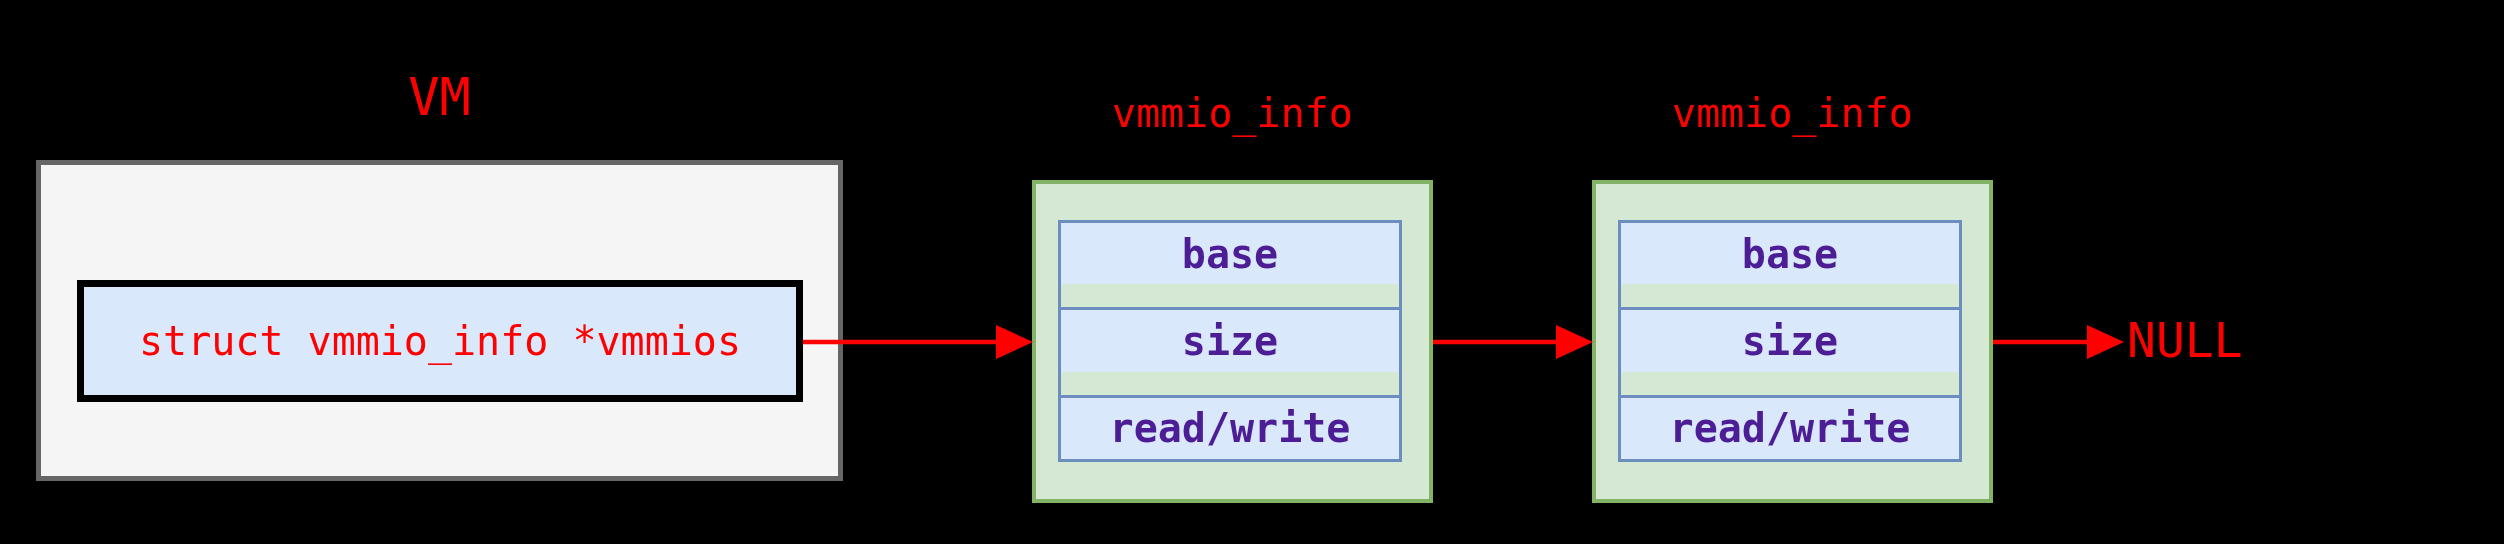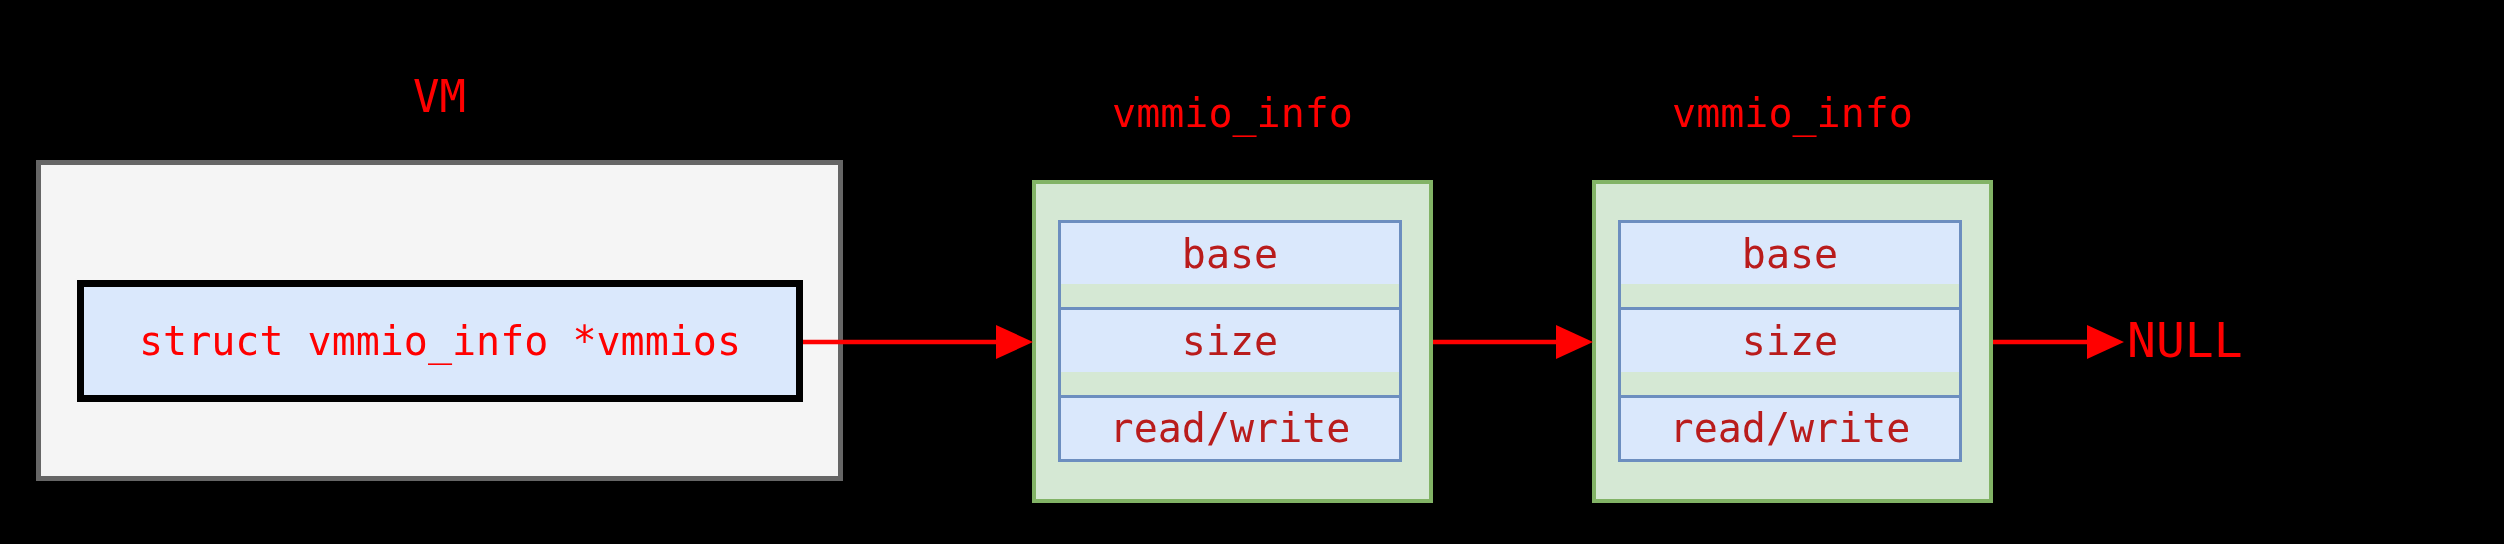--- a/index.html
+++ b/index.html
@@ -21,21 +21,21 @@
     text-align: center;
     color: #ff0000;
     white-space: nowrap;
   }
   .vm-title {
     left: 36px;
     top: 68px;
     width: 807px;
     height: 58px;
     line-height: 58px;
-    font-size: 44px;
+    font-size: 52px;
   }
   .vm-box {
     position: absolute;
     left: 36px;
     top: 160px;
     width: 807px;
     height: 321px;
     box-sizing: border-box;
     background: #f5f5f5;
     border: 5px solid #666666;
@@ -86,21 +86,22 @@
     display: flex;
     flex-direction: column;
   }
   .row {
     flex: 1;
     background: #dae8fc;
     display: flex;
     align-items: center;
     justify-content: center;
     font-size: 40px;
-    color: #b91c1c;
+    color: #4c1d95;
+    font-weight: bold;
   }
   .row + .row {
     border-top: 3px solid #6c8ebf;
     margin-top: 23px;
   }
   .null-label {
     left: 2127px;
     top: 312px;
     height: 56px;
     line-height: 56px;

